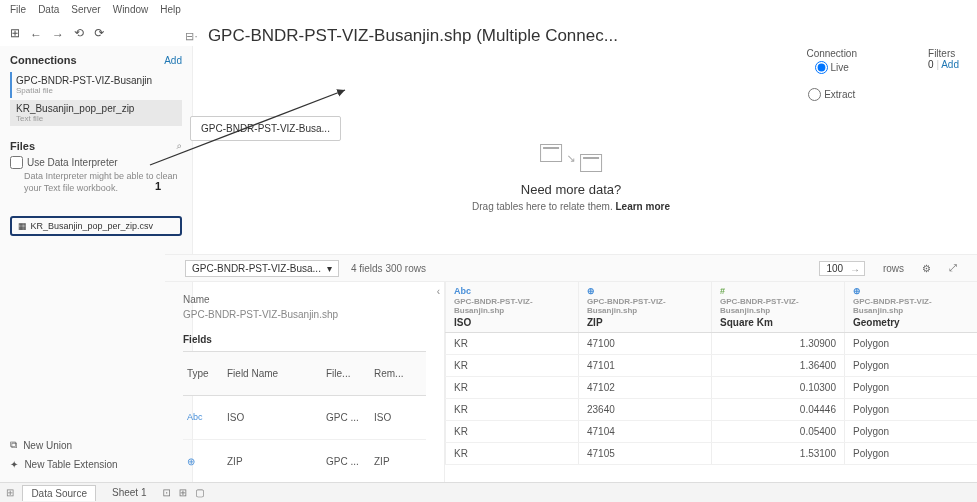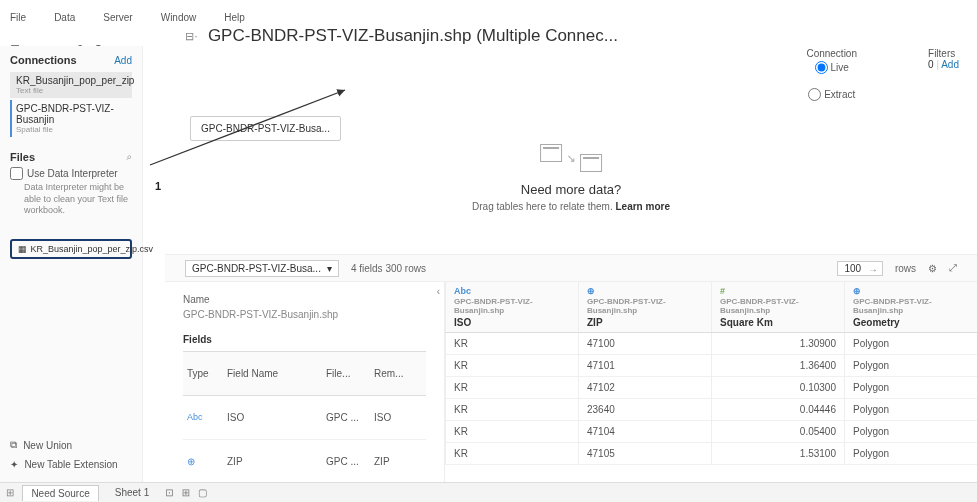--- a/index.html
+++ b/index.html
@@ -1,22 +1,22 @@
 <!DOCTYPE html>
 <html><head>
 <meta charset="utf-8">
 <style>
 * { box-sizing: border-box; margin: 0; padding: 0; font-family: -apple-system, BlinkMacSystemFont, "Segoe UI", Arial, sans-serif; }
 body { background: #fff; font-size: 11px; color: #333; width: 977px; height: 502px; overflow: hidden; position: relative; }
-.menubar { display: flex; gap: 28px; padding: 12px 10px; font-size: 10px; color: #555; }
+.menubar { display: flex; gap: 12px; padding: 4px 10px; font-size: 10px; color: #555; }
 .menubar span { cursor: default; }
 .toolbar-area { display: flex; align-items: center; padding: 4px 10px; height: 28px; }
 .tool-icons { display: flex; gap: 10px; align-items: center; width: 165px; }
 .tool-icons span { color: #555; font-size: 12px; cursor: pointer; }
-.left-panel { position: absolute; left: 0; top: 46px; width: 143px; bottom: 20px; background: #fafafa; padding: 8px 10px; border-right: 1px solid #eee; }
+.left-panel { position: absolute; left: 0; top: 46px; width: 193px; bottom: 20px; background: #fafafa; padding: 8px 10px; border-right: 1px solid #eee; }
 .section-head { display: flex; justify-content: space-between; align-items: center; margin-bottom: 6px; }
 .section-title { font-weight: 600; font-size: 11px; }
 .link-blue { color: #1f77b4; font-size: 10px; cursor: pointer; }
 .conn-item { padding: 3px 4px; border-left: 2px solid transparent; margin-bottom: 2px; cursor: pointer; }
 .conn-item.active { border-left: 2px solid #4a90d9; }
 .conn-item.selected { background: #e8e8e8; }
 .conn-name { font-size: 10px; color: #333; }
 .conn-sub { font-size: 8px; color: #999; }
 .files-head { display:flex; justify-content:space-between; align-items:center; margin-top:14px; margin-bottom:4px; }
 .search-ic { color:#888; font-size:10px; }
@@ -40,21 +40,21 @@
 .table-node { position:absolute; left:25px; top:62px; border:1px solid #ccc; border-radius:2px; padding:6px 10px; font-size:10px; background:#fff; cursor:pointer; min-width:120px;}
 .center-prompt { position:absolute; left:50%; top:90px; transform:translateX(-50%); text-align:center; color:#555;}
 .db-icons { display:inline-flex; gap:4px; margin-bottom:10px; color:#888;}
 .db-icons .ic { width:22px; height:18px; border:1px solid #aaa; display:inline-block; position:relative;}
 .db-icons .ic::before { content:""; position:absolute; left:2px; right:2px; top:2px; height:2px; background:#aaa;}
 .prompt-title { font-size:13px; color:#333; margin-bottom:4px;}
 .prompt-sub { font-size:10px; color:#666;}
 .learn { color:#333; font-weight:600; cursor:pointer;}
 .mid-bar { display:flex; align-items:center; padding:4px 20px; border-top:1px solid #eee; border-bottom:1px solid #eee; background:#fafafa; gap:12px; font-size:10px; height:28px;}
 .dropdown { border:1px solid #ccc; background:#fff; padding:2px 6px; display:flex; align-items:center; gap:6px; cursor:pointer; min-width:130px; justify-content:space-between;}
-.mid-right { margin-left:auto; display:flex; align-items:center; gap:12px;}
+.mid-right { margin-left:auto; display:flex; align-items:center; gap:18px;}
 .rows-input { border:1px solid #ccc; width:46px; padding:1px 4px; text-align:right; background:#fff;}
 .gear { color:#666; cursor:pointer;}
 .detail { flex:1; display:flex; overflow:hidden;}
 .detail-left { width:280px; padding:12px 18px; border-right:1px solid #eee; overflow:auto; position:relative;}
 .collapse-handle { position:absolute; right:4px; top:4px; color:#888; font-size:10px; cursor:pointer;}
 .lbl { font-size:10px; color:#666; margin-bottom:4px;}
 .name-val { font-size:10px; color:#888; margin-bottom:14px;}
 .fields-lbl { font-weight:600; font-size:10px; margin-bottom:6px;}
 .fields-head, .fields-row { display:grid; grid-template-columns: 40px 1fr 48px 48px; font-size:10px; padding:16px 4px;}
 .fields-head { color:#555; border-top:1px solid #ddd; border-bottom:1px solid #ddd; background:#fafafa;}
@@ -95,27 +95,27 @@
     <span>⟲</span>
     <span>⟳</span>
   </div>
 </div>
 
 <div class="left-panel">
   <div class="section-head">
     <span class="section-title">Connections</span>
     <span class="link-blue">Add</span>
   </div>
+  <div class="conn-item active">
+    <div class="conn-name">GPC-BNDR-PST-VIZ-Busanjin</div>
+    <div class="conn-sub">Spatial file</div>
+  </div>
   <div class="conn-item selected">
     <div class="conn-name">KR_Busanjin_pop_per_zip</div>
     <div class="conn-sub">Text file</div>
-  </div>
-  <div class="conn-item active">
-    <div class="conn-name">GPC-BNDR-PST-VIZ-Busanjin</div>
-    <div class="conn-sub">Spatial file</div>
   </div>
 
   <div class="files-head">
     <span class="section-title">Files</span>
     <span class="search-ic">⌕</span>
   </div>
   <div class="chk-row">
     <input type="checkbox" style="">
     <span>Use Data Interpreter</span>
   </div>
@@ -307,18 +307,18 @@
               <td>Polygon</td>
             </tr>
           </tbody>
       </table>
     </div>
   </div>
 </div>
 
 <div class="bottom-tabs">
   <span style="color:#888">⊞</span>
-  <span class="tab active">Need Source</span>
+  <span class="tab active">Data Source</span>
   <span class="tab">Sheet 1</span>
   <span class="tab-ic">⊡</span>
   <span class="tab-ic">⊞</span>
   <span class="tab-ic">▢</span>
 </div>
 
 </body></html>

